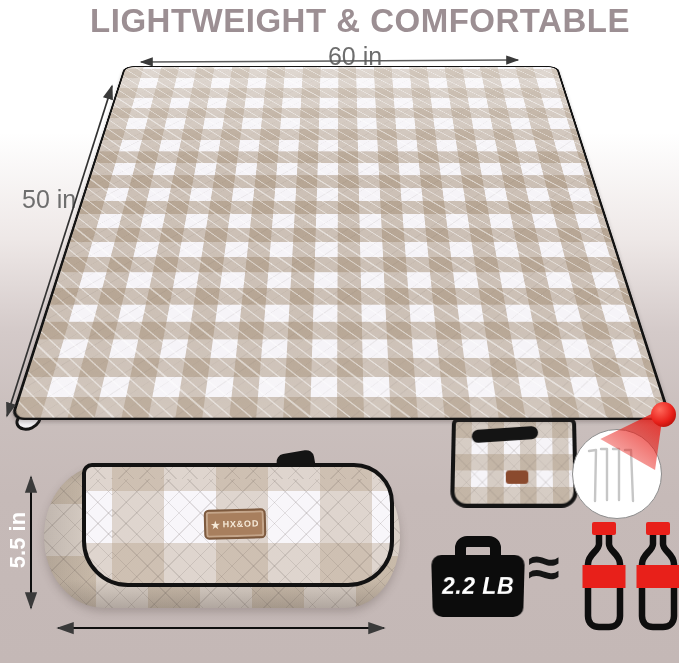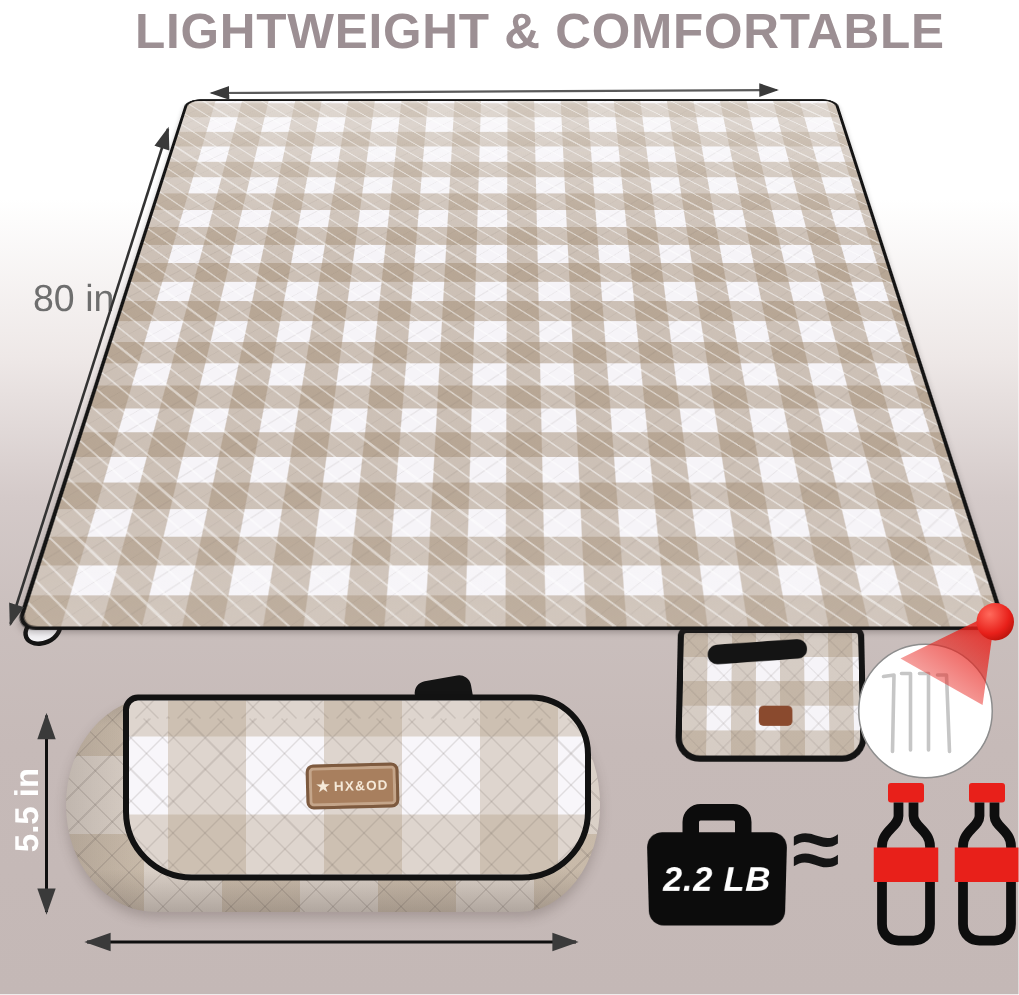--- a/index.html
+++ b/index.html
@@ -179,21 +179,22 @@
     <defs>
       <marker id="ah" viewBox="0 0 10 8" markerWidth="9" markerHeight="7" refX="9" refY="4" orient="auto-start-reverse">
         <path d="M0,0.5 L10,4 L0,7.5 z" fill="#3a3a3a"></path>
       </marker>
     </defs>
     <line x1="141" y1="62" x2="518" y2="60" stroke="#5a5a5a" stroke-width="1.5" marker-start="url(#ah)" marker-end="url(#ah)"></line>
     <line x1="112" y1="86" x2="7" y2="416" stroke="#333333" stroke-width="1.7" marker-start="url(#ah)" marker-end="url(#ah)"></line>
     <line x1="31" y1="477" x2="31" y2="608" stroke="#0f0f0f" stroke-width="2" marker-start="url(#ah)" marker-end="url(#ah)"></line>
     <line x1="58" y1="628" x2="384" y2="628" stroke="#0f0f0f" stroke-width="2" marker-start="url(#ah)" marker-end="url(#ah)"></line>
   </svg>
-  <div class="dim dim-80">80 in</div>
+  <div class="dim dim-60">60 in</div>
+  <div class="dim dim-80">50 in</div>
   <div class="dim-white dim-55">5.5 in</div>
 
   <div class="roll-strap"></div>
   <div class="roll">
     <div class="roll-flap"></div>
     <div class="brand-label">
       <span class="star">★</span>
       <span>HX&amp;OD</span>
     </div>
   </div>

